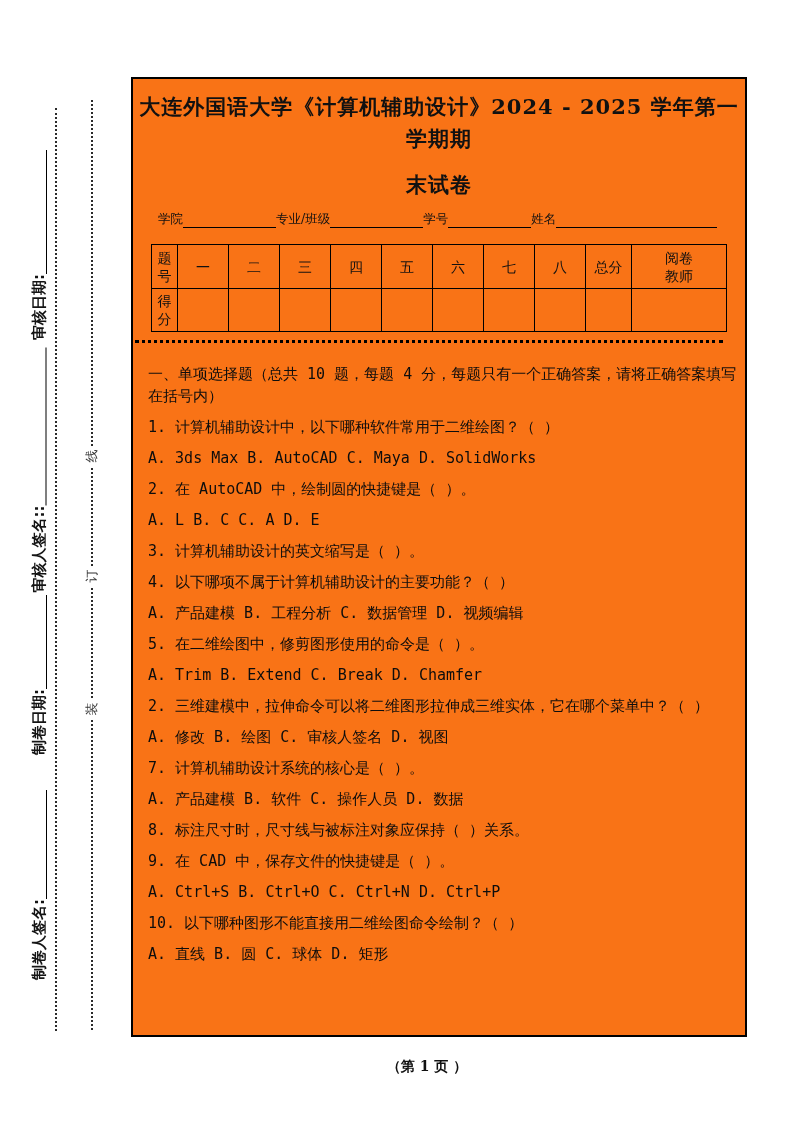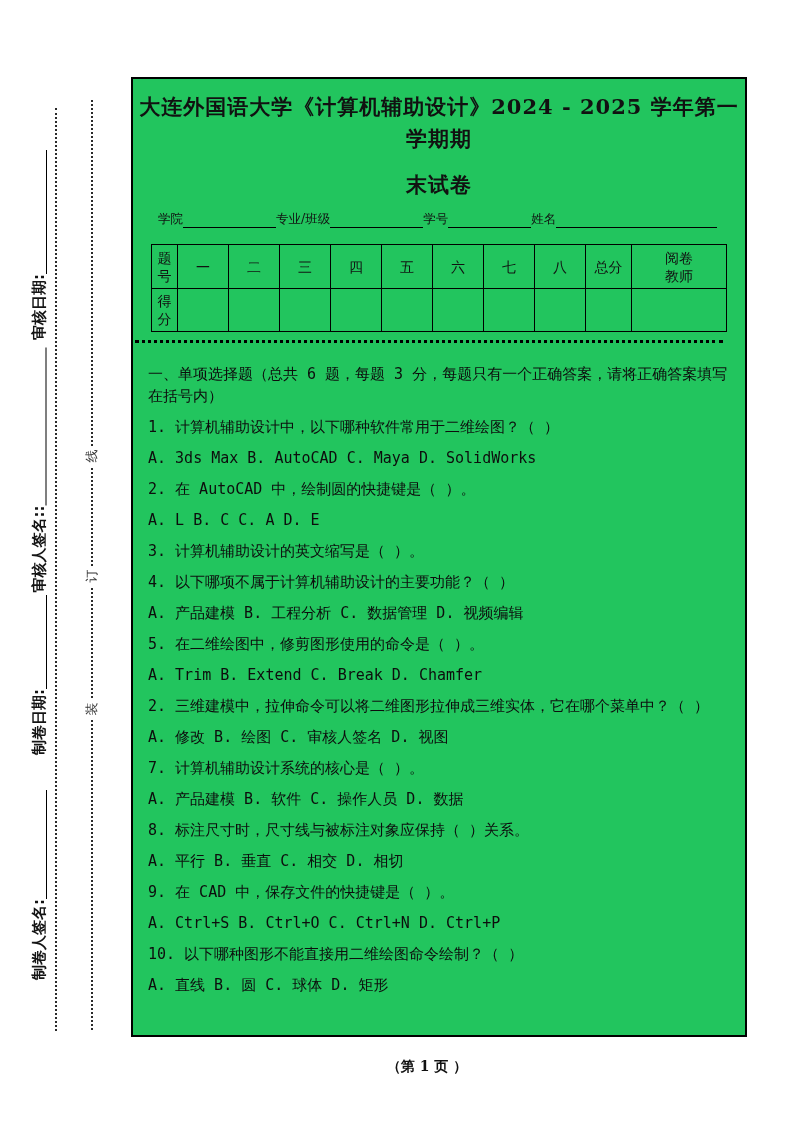--- a/index.html
+++ b/index.html
@@ -50,21 +50,21 @@
     z-index: 2;
   }
 
   
   .paper-box {
     position: absolute;
     left: 131px; top: 77px;
     width: 616px; height: 960px;
     border: 2px solid #000;
     box-sizing: border-box;
-    background: #22c55e;
+    background: #f97316;
   }
   .title-line {
     font-family: "DejaVu Serif", serif;
     font-weight: 700;
     font-size: 21px;
     line-height: 32px;
     text-align: center;
     letter-spacing: 1px;
   }
   .title-line.first { margin-top: 12px; }
@@ -215,37 +215,36 @@
         <td></td>
         <td></td>
         <td></td>
         <td></td>
       </tr>
     </tbody>
       </table>
 
     <div class="dotted-sep"></div>
 
-    <div class="qa section-head">一、单项选择题（总共 6 题，每题 3 分，每题只有一个正确答案，请将正确答案填写在括号内）</div>
+    <div class="qa section-head">一、单项选择题（总共 10 题，每题 4 分，每题只有一个正确答案，请将正确答案填写在括号内）</div>
 
     <div class="qa">1. 计算机辅助设计中，以下哪种软件常用于二维绘图？（  ）</div>
     <div class="qa">A. 3ds Max  B. AutoCAD  C. Maya  D. SolidWorks</div>
     <div class="qa">2. 在 AutoCAD 中，绘制圆的快捷键是（  ）。</div>
     <div class="qa">A. L  B. C  C. A  D. E</div>
     <div class="qa">3. 计算机辅助设计的英文缩写是（  ）。</div>
     <div class="qa">4. 以下哪项不属于计算机辅助设计的主要功能？（  ）</div>
     <div class="qa">A. 产品建模  B. 工程分析  C. 数据管理  D. 视频编辑</div>
     <div class="qa">5. 在二维绘图中，修剪图形使用的命令是（  ）。</div>
     <div class="qa">A. Trim  B. Extend  C. Break  D. Chamfer</div>
     <div class="qa">2. 三维建模中，拉伸命令可以将二维图形拉伸成三维实体，它在哪个菜单中？（  ）</div>
     <div class="qa">A. 修改  B. 绘图  C. 审核人签名  D. 视图</div>
     <div class="qa">7. 计算机辅助设计系统的核心是（  ）。</div>
     <div class="qa">A. 产品建模  B. 软件  C. 操作人员  D. 数据</div>
     <div class="qa">8. 标注尺寸时，尺寸线与被标注对象应保持（  ）关系。</div>
-    <div class="qa">A. 平行  B. 垂直  C. 相交  D. 相切</div>
     <div class="qa">9. 在 CAD 中，保存文件的快捷键是（  ）。</div>
     <div class="qa">A. Ctrl+S  B. Ctrl+O  C. Ctrl+N  D. Ctrl+P</div>
     <div class="qa">10. 以下哪种图形不能直接用二维绘图命令绘制？（  ）</div>
     <div class="qa">A. 直线  B. 圆  C. 球体  D. 矩形</div>
   </div>
 
   <div class="footer">（第 1 页 ）</div>
 
 </div>
 

